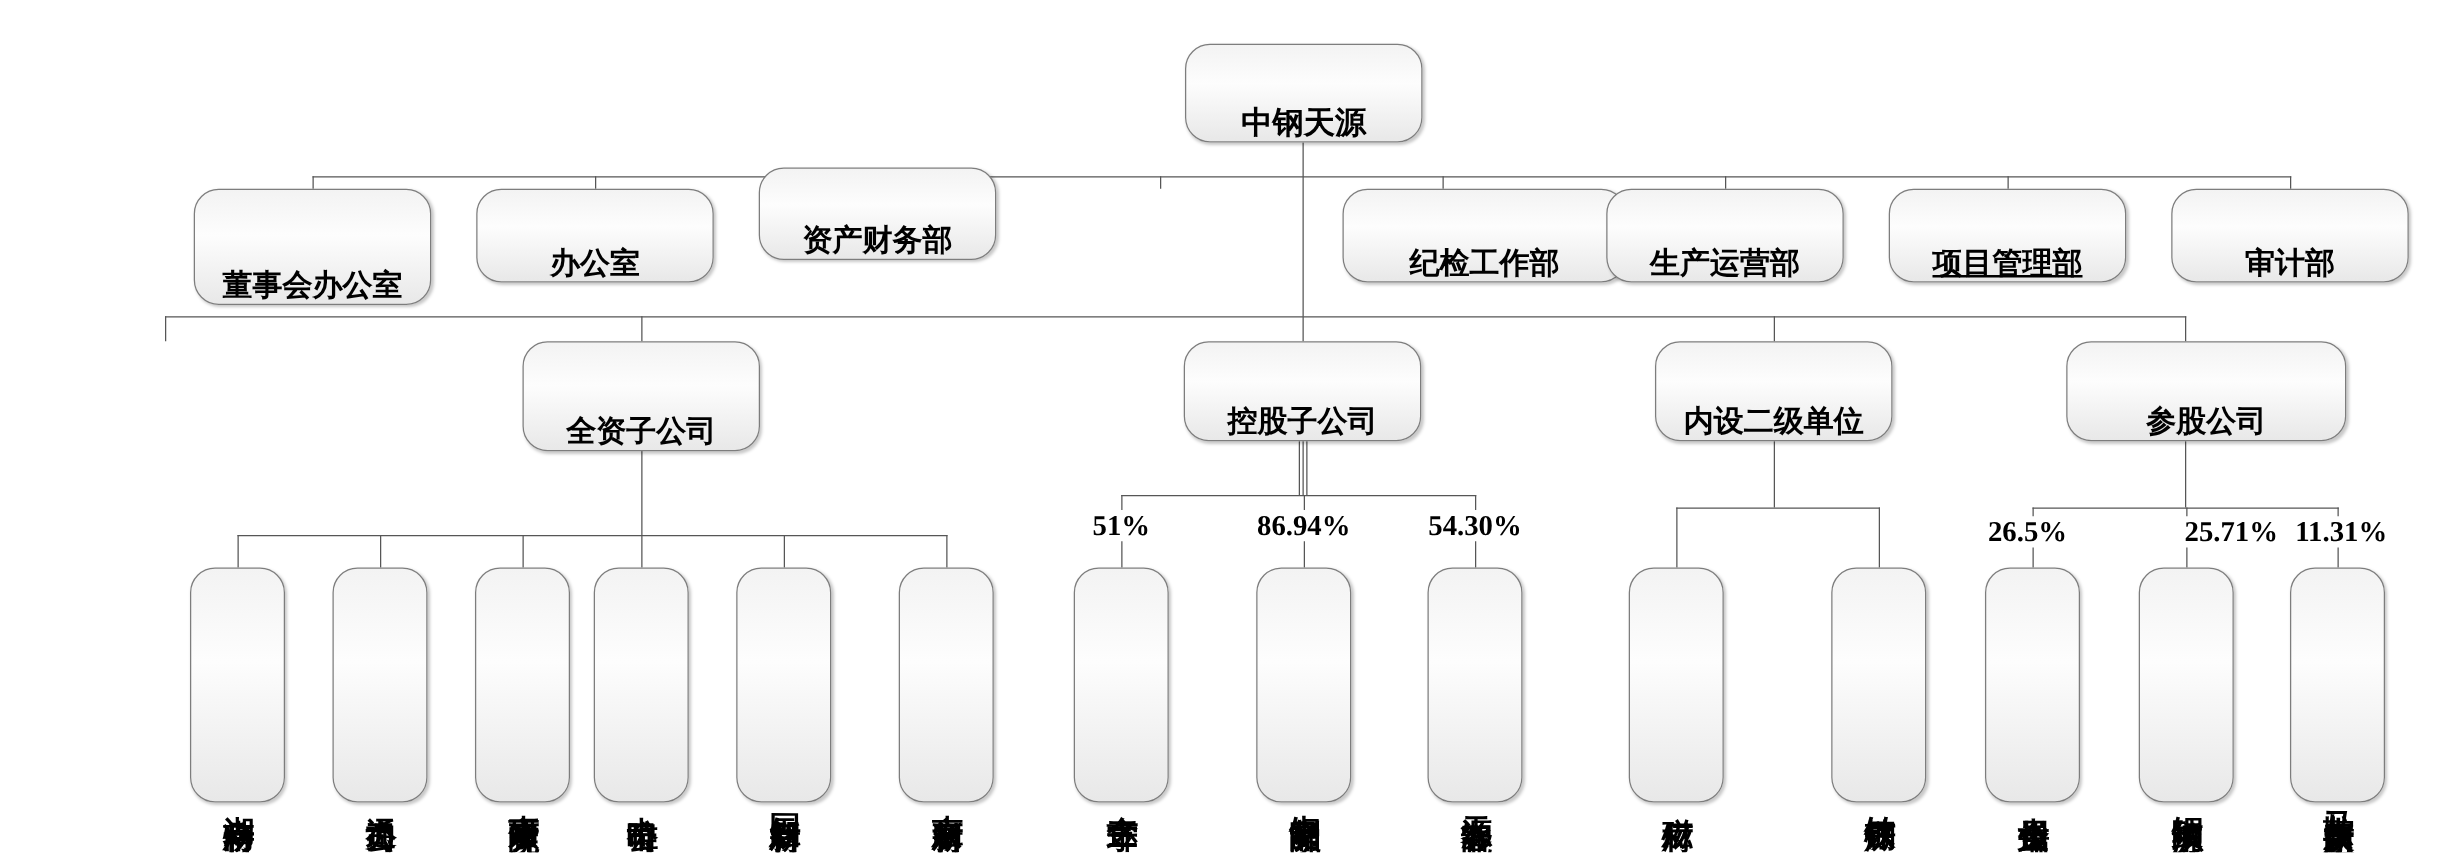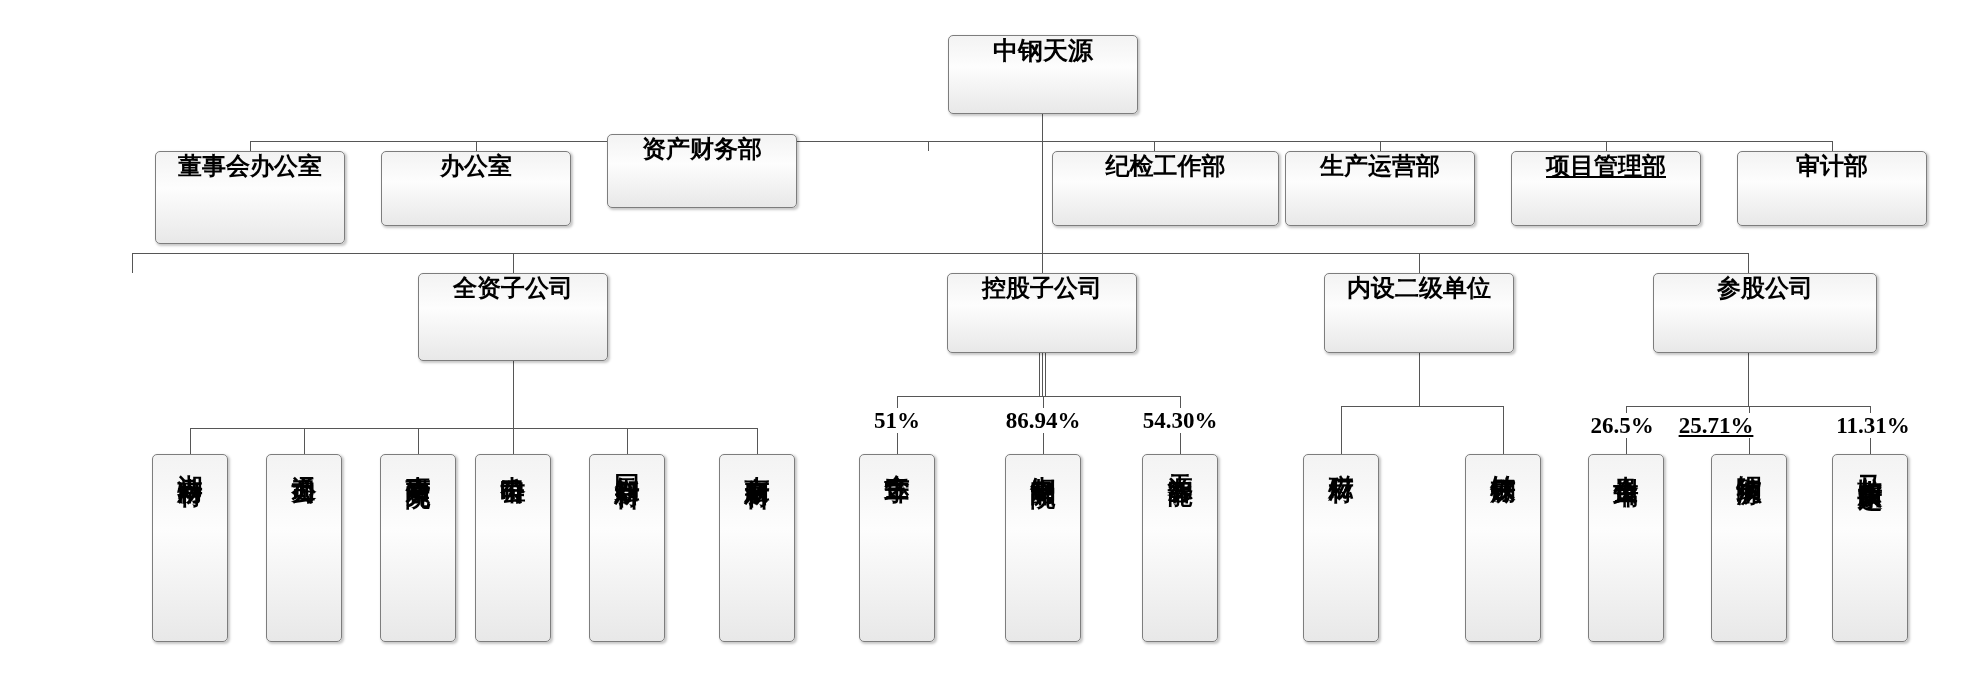--- a/index.html
+++ b/index.html
@@ -2,24 +2,24 @@
 <html><head>
 <meta charset="utf-8">
 <style>
   html,body{margin:0;padding:0;background:#ffffff;}
   .canvas{
     position:relative;width:1968px;height:682px;background:#ffffff;overflow:hidden;
     font-family:"Liberation Serif","DejaVu Serif",serif;
   }
   .node{
     position:absolute;box-sizing:border-box;
-    border:1px solid #7d7d7d;border-radius:5px;
+    border:1px solid #7d7d7d;border-radius:20px;
     background:linear-gradient(180deg,#f3f3f3 0%,#fdfdfd 40%,#e8e8e8 100%);
     box-shadow:1.5px 1.5px 2.5px rgba(0,0,0,0.22);
-    display:flex;align-items:flex-start;justify-content:center;
+    display:flex;align-items:flex-end;justify-content:center;
     color:#000;font-weight:bold;
   }
   .h-node .lbl{
     font-size:24px;line-height:1.18;text-align:center;white-space:pre-line;
   }
   .top-node .lbl{font-size:25px;}
   .v-node .lbl{
     writing-mode:vertical-rl;text-orientation:upright;
     font-size:25px;line-height:1;letter-spacing:2px;white-space:pre;
   }
@@ -81,37 +81,37 @@
   <div class="line vl" style="left:1748px;top:353px;height:53px;"></div>
   <div class="line hl" style="left:1626px;top:406px;width:245px;"></div>
   <div class="line vl" style="left:1626px;top:406px;height:48px;"></div>
   <div class="line vl" style="left:1749px;top:406px;height:48px;"></div>
   <div class="line vl" style="left:1870px;top:406px;height:48px;"></div>
 
   <span class="pct" style="left:897px;top:408px;">51%</span>
   <span class="pct" style="left:1043px;top:408px;">86.94%</span>
   <span class="pct" style="left:1180px;top:408px;">54.30%</span>
   <span class="pct" style="left:1622px;top:413px;">26.5%</span>
-  <span class="pct" style="left:1716px;top:413px;text-decoration:underline;">25.71%</span>
+  <span class="pct" style="left:1785px;top:413px;">25.71%</span>
   <span class="pct" style="left:1873px;top:413px;">11.31%</span>
 
   <div class="node h-node top-node" style="left:948px;top:35px;width:190px;height:79px;">
     <span class="lbl">中钢天源</span>
   </div>
 
   <div class="node h-node" style="left:155px;top:151px;width:190px;height:93px;">
     <span class="lbl">董事会办公室</span>
   </div>
   <div class="node h-node" style="left:381px;top:151px;width:190px;height:75px;">
     <span class="lbl">办公室</span>
   </div>
   <div class="node h-node" style="left:607px;top:134px;width:190px;height:74px;">
     <span class="lbl">资产财务部</span>
   </div>
-  <div class="node h-node" style="left:1052px;top:151px;width:227px;height:75px;">
+  <div class="node h-node" style="left:1074px;top:151px;width:227px;height:75px;">
     <span class="lbl">纪检工作部</span>
   </div>
   <div class="node h-node" style="left:1285px;top:151px;width:190px;height:75px;">
     <span class="lbl">生产运营部</span>
   </div>
   <div class="node h-node" style="left:1511px;top:151px;width:190px;height:75px;text-decoration:underline;">
     <span class="lbl">项目管理部</span>
   </div>
   <div class="node h-node" style="left:1737px;top:151px;width:190px;height:75px;">
     <span class="lbl">审计部</span>

